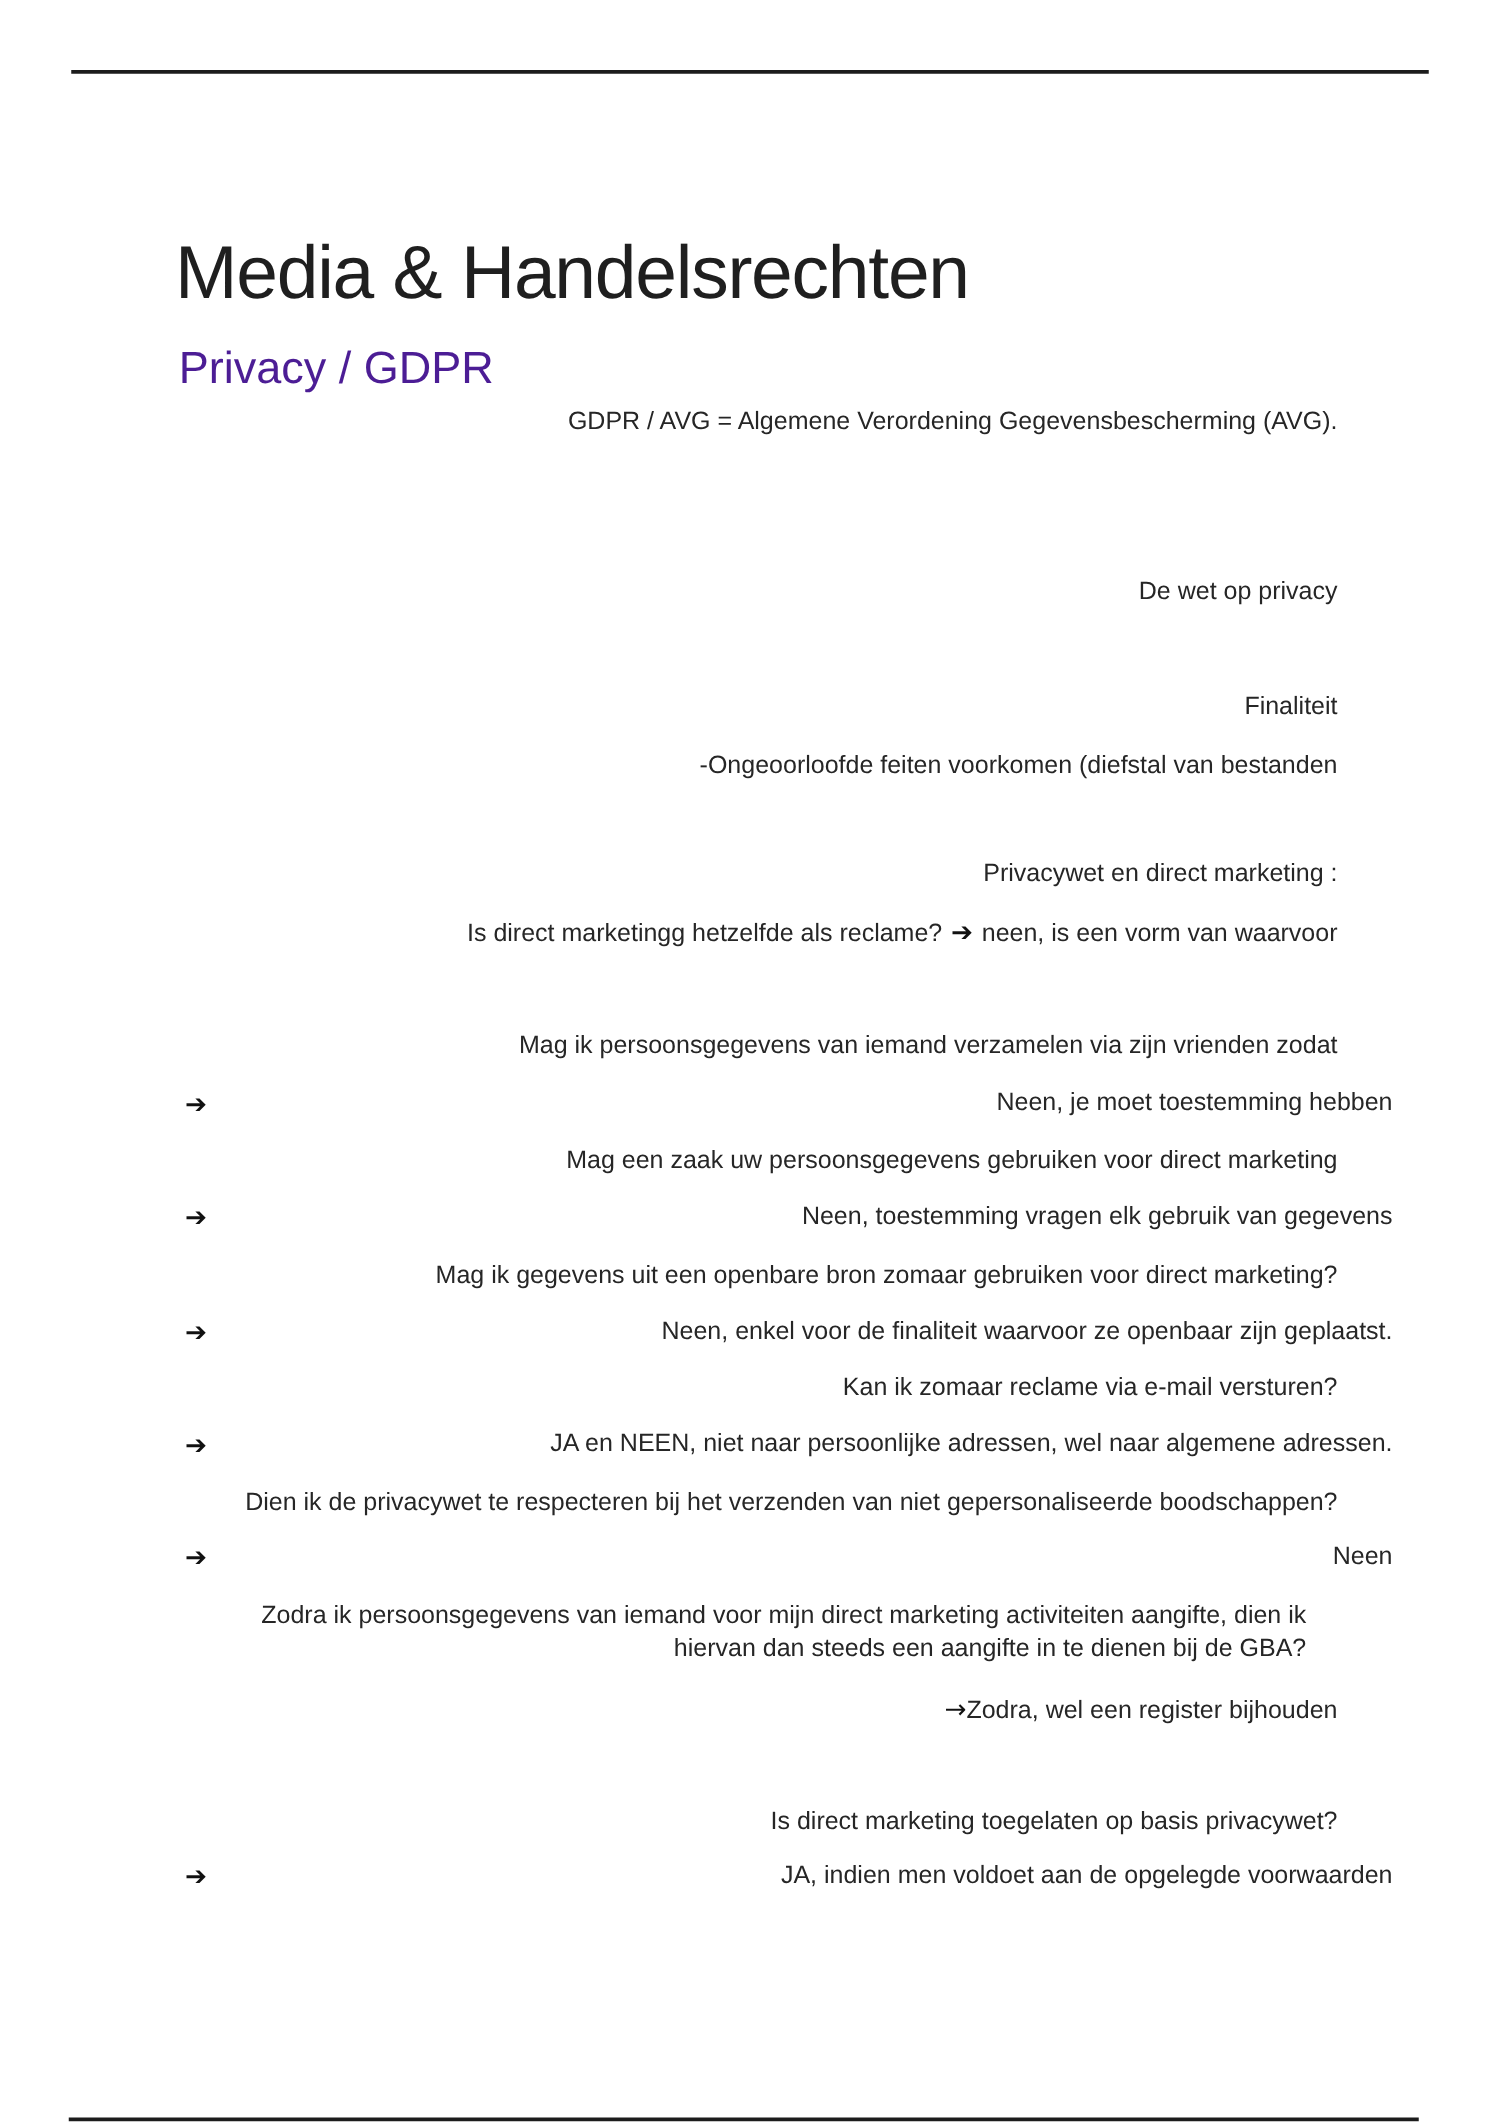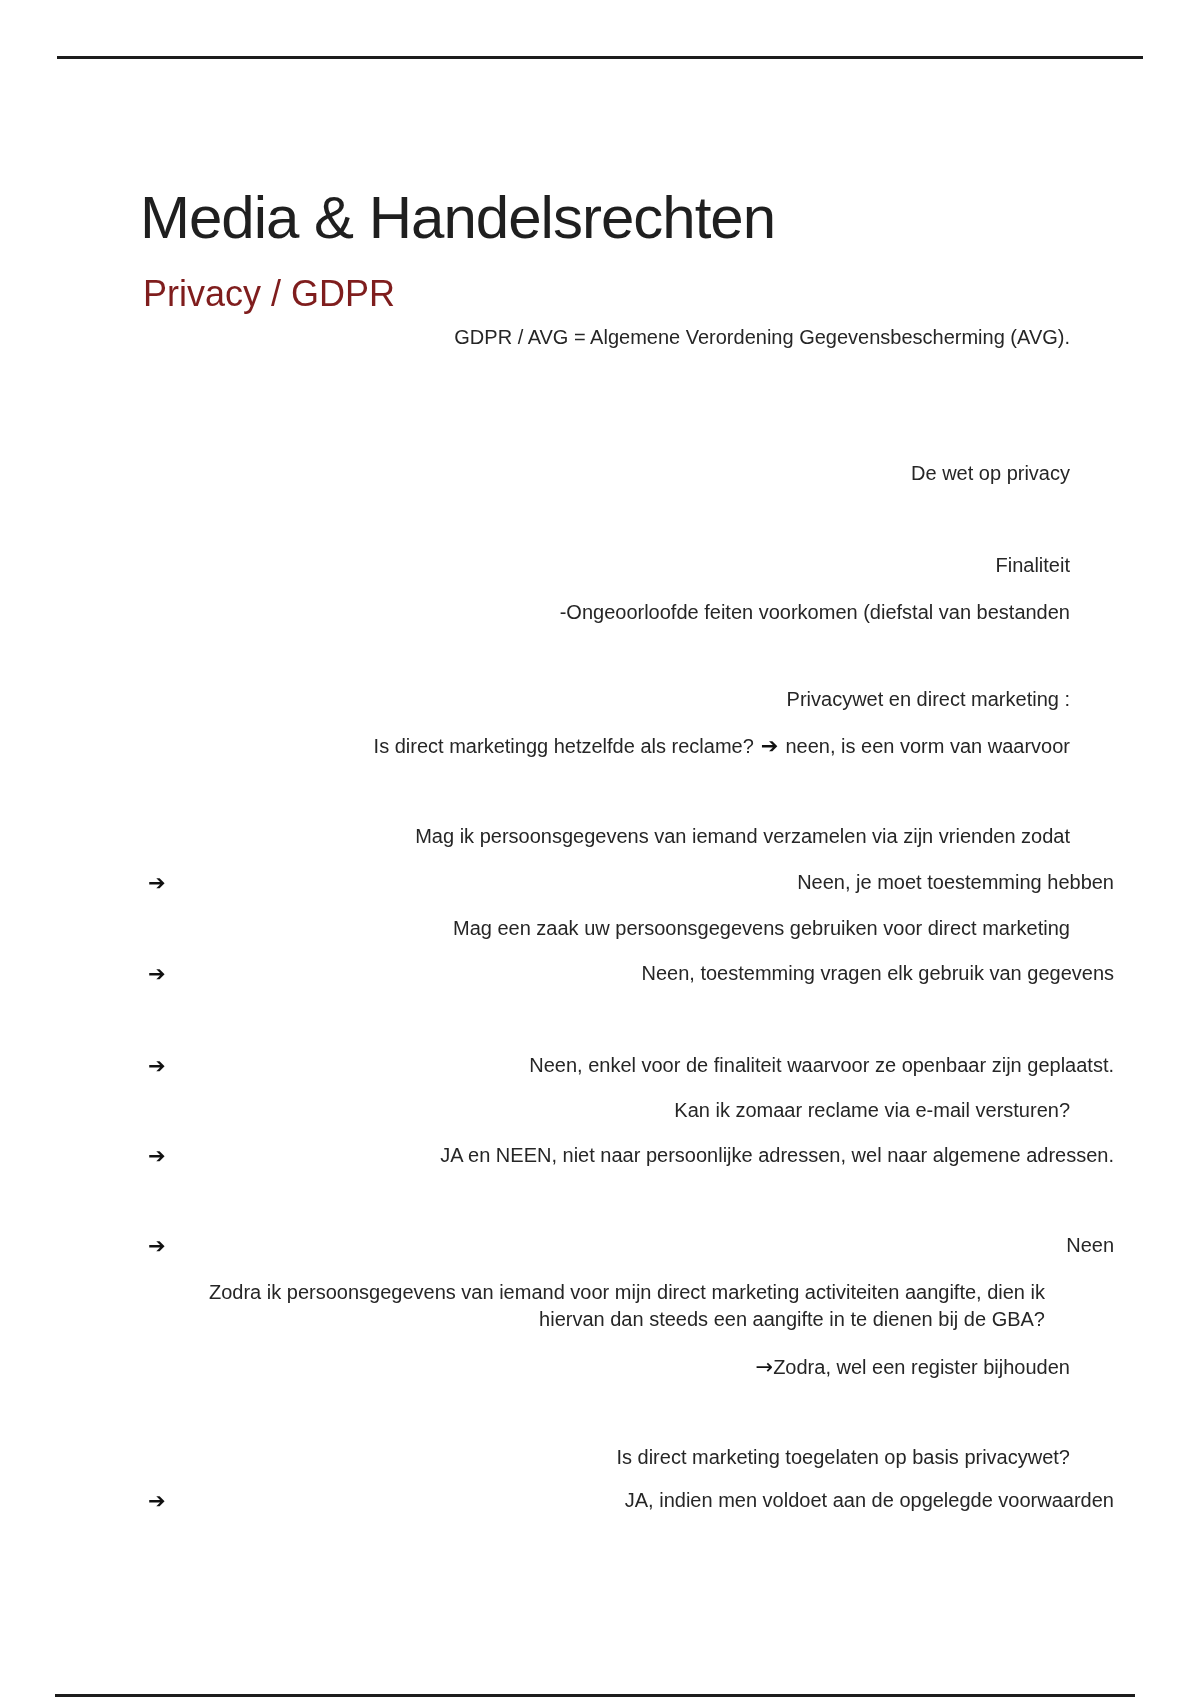--- a/index.html
+++ b/index.html
@@ -37,21 +37,21 @@
     white-space: nowrap;
   }
   .doc-subtitle {
     position: absolute;
     left: 143px;
     top: 242px;
     width: 930px;
     font-size: 36px;
     line-height: 44px;
     font-weight: 400;
-    color: #7f1d1d;
+    color: #4c1d95;
     white-space: nowrap;
   }
   .p {
     position: absolute;
     left: 140px;
     width: 930px;
     font-size: 20px;
     line-height: 27px;
     color: #262626;
     text-align: right;
@@ -125,29 +125,31 @@
   <div class="p oneline" style="top:823px">Mag ik persoonsgegevens van iemand verzamelen via zijn vrienden zodat</div>
   <div class="p oneline answer" style="top:869px">
     <span class="arrow-bold">➔</span><span>Neen, je moet toestemming hebben</span>
   </div>
 
   <div class="p oneline" style="top:915px">Mag een zaak uw persoonsgegevens gebruiken voor direct marketing</div>
   <div class="p oneline answer" style="top:960px">
     <span class="arrow-bold">➔</span><span>Neen, toestemming vragen elk gebruik van gegevens</span>
   </div>
 
+  <div class="p oneline" style="top:1007px">Mag ik gegevens uit een openbare bron zomaar gebruiken voor direct marketing?</div>
   <div class="p oneline answer" style="top:1052px">
     <span class="arrow-bold">➔</span><span>Neen, enkel voor de finaliteit waarvoor ze openbaar zijn geplaatst.</span>
   </div>
 
   <div class="p oneline" style="top:1097px">Kan ik zomaar reclame via e-mail versturen?</div>
   <div class="p oneline answer" style="top:1142px">
     <span class="arrow-bold">➔</span><span>JA en NEEN, niet naar persoonlijke adressen, wel naar algemene adressen.</span>
   </div>
 
+  <div class="p oneline" style="top:1189px">Dien ik de privacywet te respecteren bij het verzenden van niet gepersonaliseerde boodschappen?</div>
   <div class="p oneline answer" style="top:1232px">
     <span class="arrow-bold">➔</span><span>Neen</span>
   </div>
 
   <div class="p" style="top:1279px; width:905px">Zodra ik persoonsgegevens van iemand voor mijn direct marketing activiteiten aangifte, dien ik hiervan dan steeds een aangifte in te dienen bij de GBA?</div>
   <div class="p oneline" style="top:1354px">
     <span class="arrow-thin">→</span><span>Zodra, wel een register bijhouden</span>
   </div>
 
   <div class="p oneline" style="top:1444px">Is direct marketing toegelaten op basis privacywet?</div>

